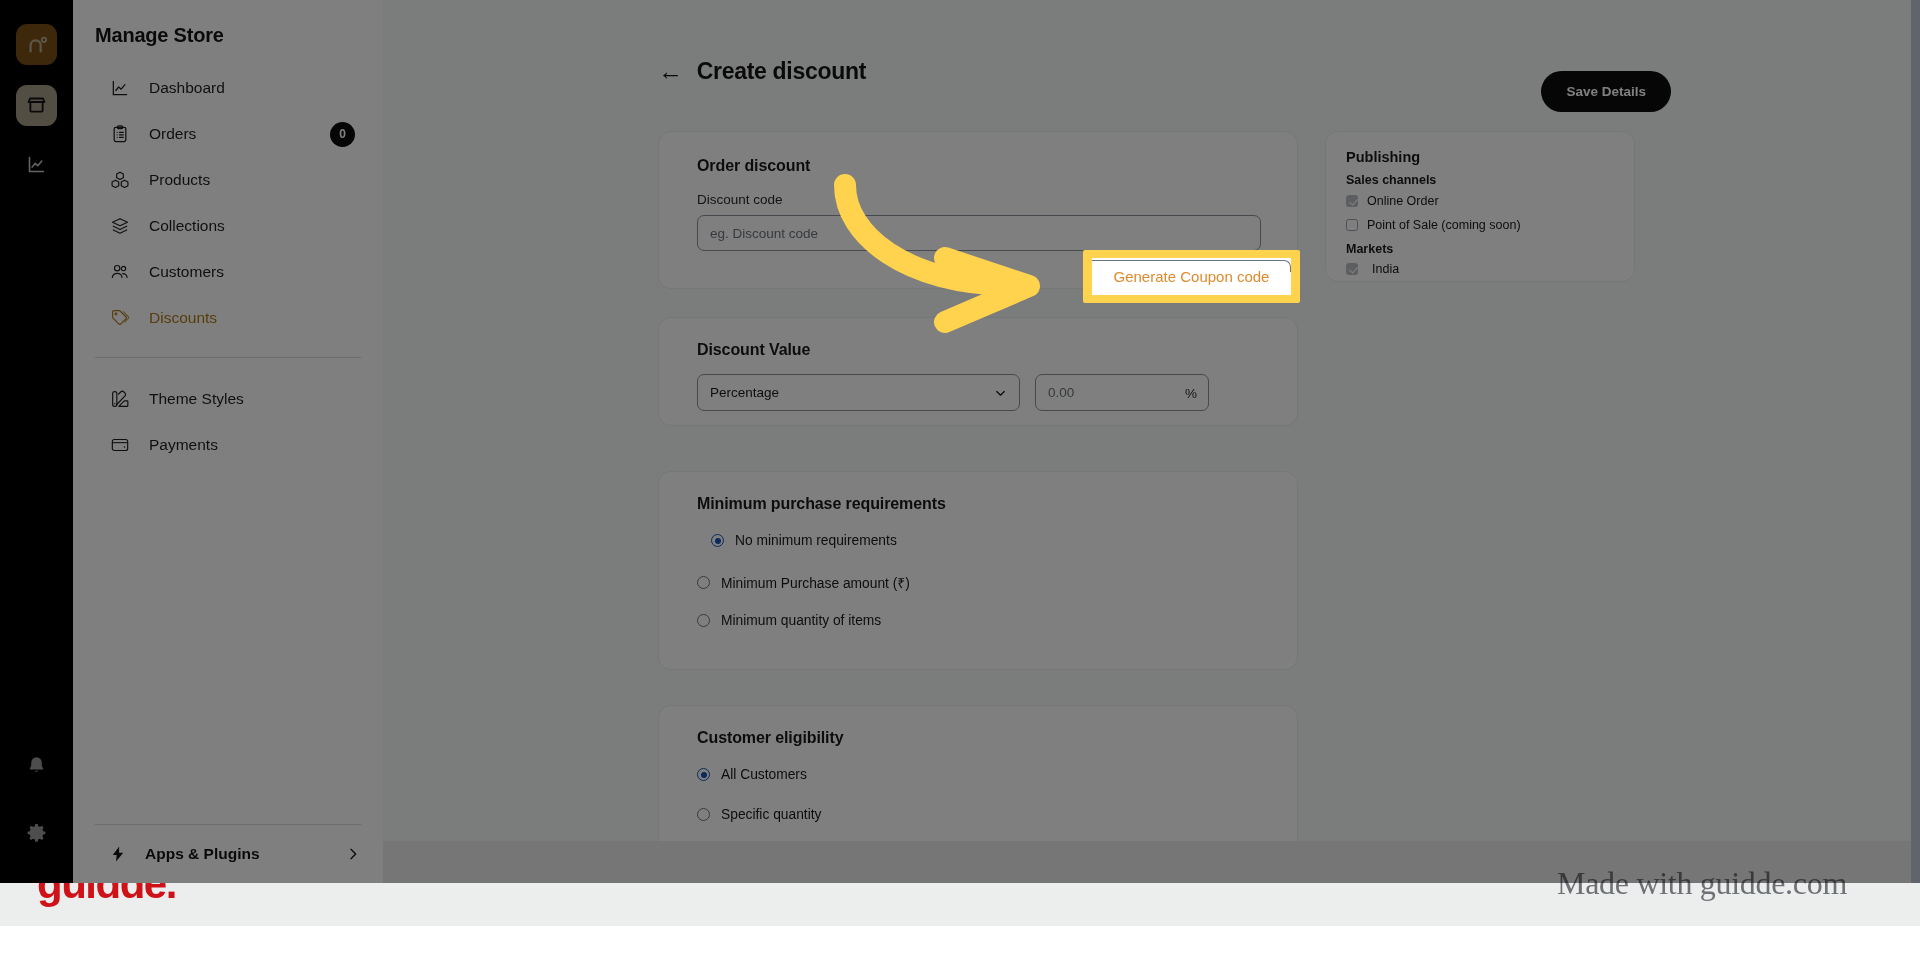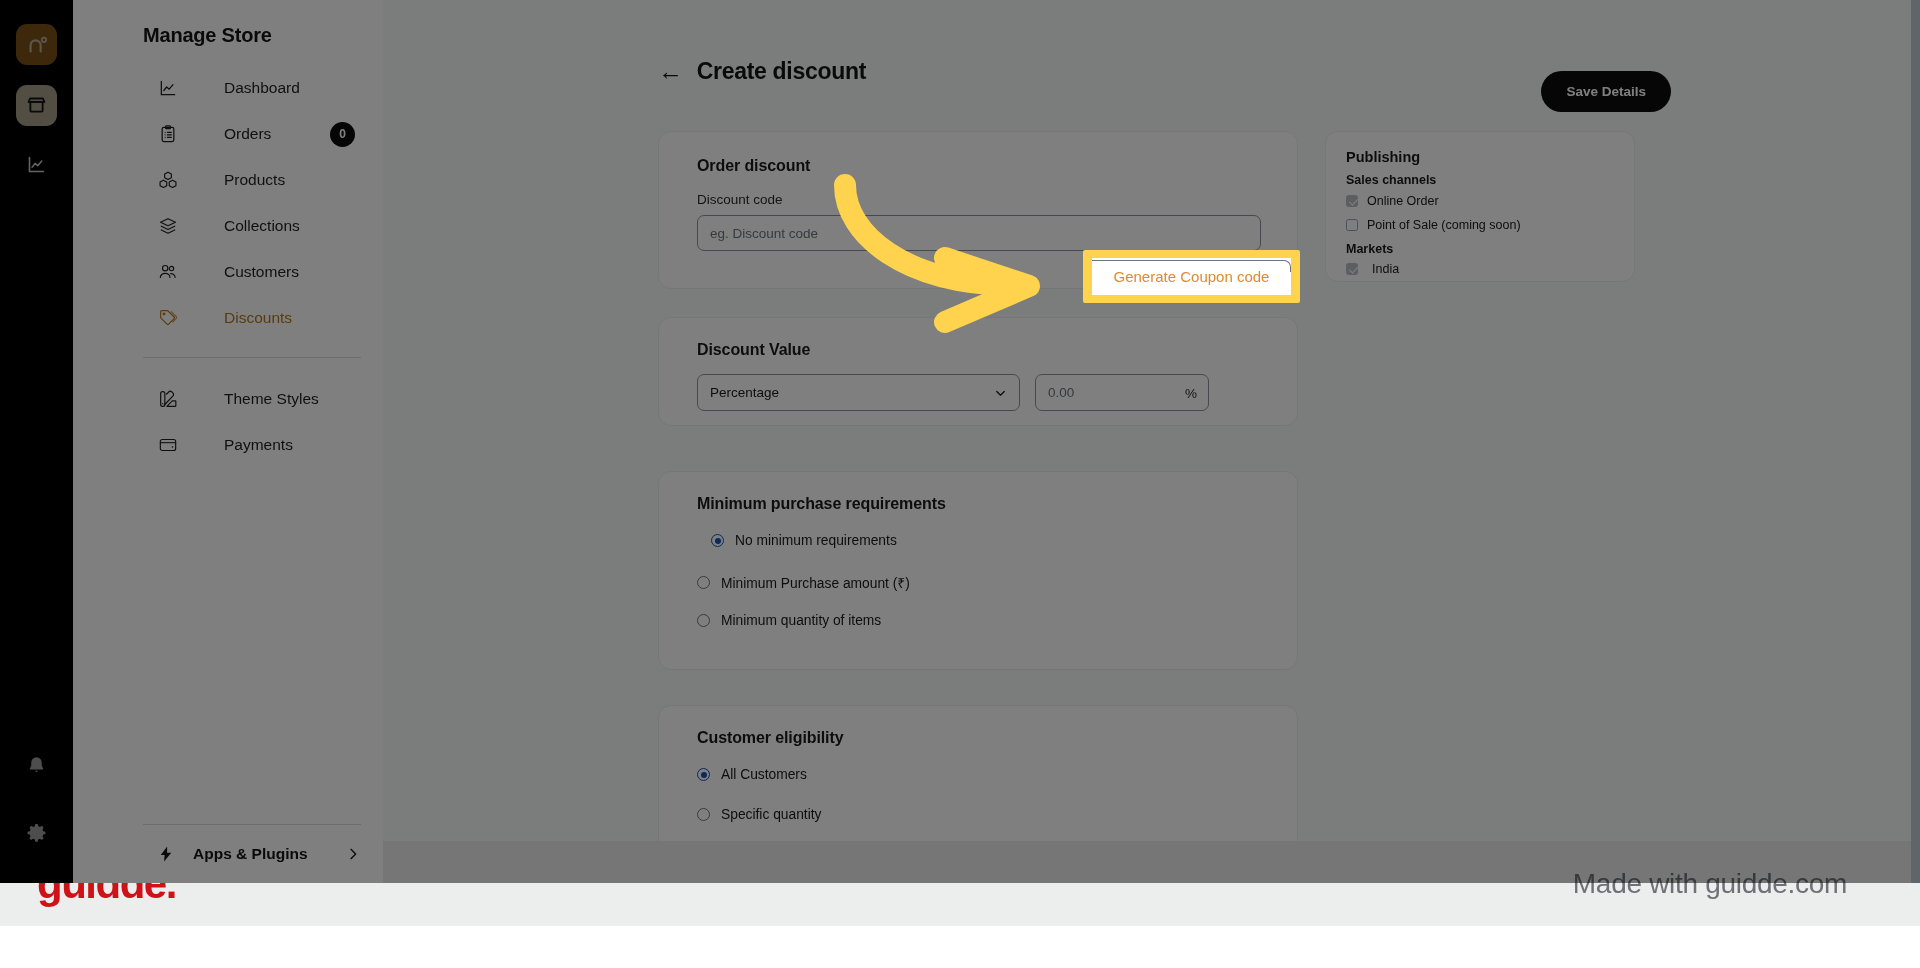--- a/index.html
+++ b/index.html
@@ -55,37 +55,36 @@
   }
   .rail-bottom .rail-ic { margin-bottom: 42px; }
   .rail-bottom .rail-ic:last-child { margin-bottom: 0; }
 
   
   .sidebar {
     position: absolute; left: 73px; top: 0;
     width: 310px; height: 883px;
     background: #ffffff;
     z-index: 3;
-    display: flex; flex-direction: column; padding-left: 48px;
+    display: flex; flex-direction: column;
   }
   .sidebar-title {
     font-size: 20px; font-weight: 700; color: #141414;
     padding: 24px 0 10px 22px;
     letter-spacing: -0.2px;
   }
   .nav { padding: 8px 22px 0 22px; }
   .nav-item {
     display: flex; align-items: center;
     height: 46px;
     border-radius: 8px;
     color: #1f1f1f;
     font-size: 15.5px;
     position: relative;
     padding-left: 14px;
-    gap: 27px;
   }
   .nav-item .nav-ic {
     width: 22px; height: 22px;
     display: flex; align-items: center; justify-content: center;
     margin-right: 18px;
     flex: 0 0 22px;
   }
   .nav-item.active { color: #b07818; }
   .nav-item.active .nav-ic svg { stroke: #b07818; }
   .badge {
@@ -280,22 +279,23 @@
     display: flex; align-items: center;
     padding: 0 73px 0 37px;
   }
   .footer-logo {
     font-size: 42px; font-weight: 700; color: #cf1217;
     letter-spacing: -1.5px; line-height: 1;
     font-family: "Liberation Sans", sans-serif;
   }
   .footer-right {
     margin-left: auto;
-    font-size: 28px; color: #6e7277;
+    font-size: 32px; color: #6e7277;
     letter-spacing: -0.3px;
+    font-family: Liberation Serif, serif;
   }
 </style>
 </head>
 <body>
 
 <div id="app">
 
   <div class="shot">
 
     <div class="rail">

